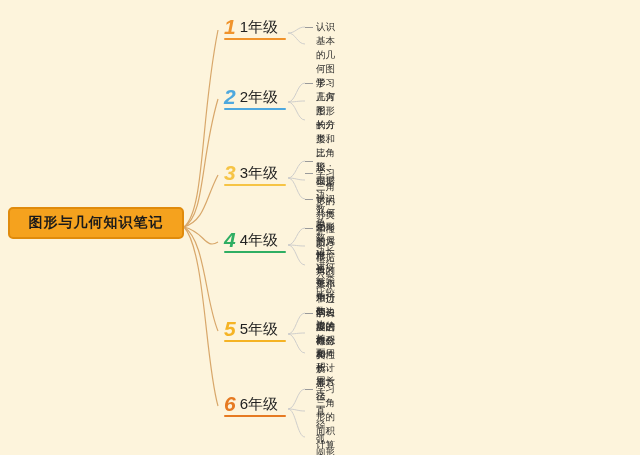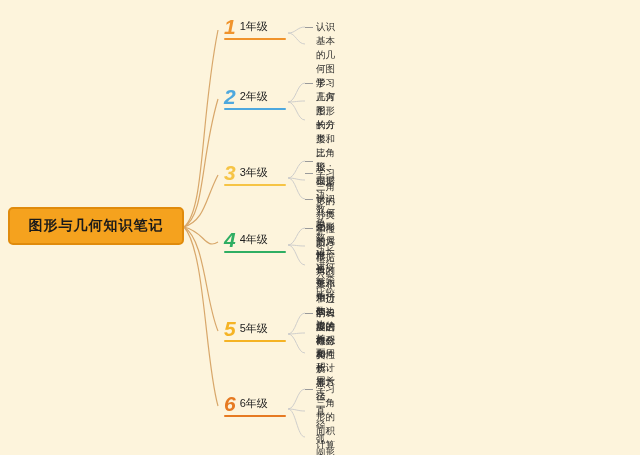--- a/index.html
+++ b/index.html
@@ -27,21 +27,21 @@
     top: 0;
     width: 640px;
     height: 455px;
     pointer-events: none;
   }
   .root-node {
     position: absolute;
     left: 8px;
     top: 207px;
     width: 176px;
-    height: 38px;
+    height: 32px;
     background: #f5a21e;
     border: 2px solid #e08b0c;
     border-radius: 5px;
     display: flex;
     align-items: center;
     justify-content: center;
     box-sizing: border-box;
   }
   .root-node span {
     font-size: 14px;
@@ -59,21 +59,21 @@
     gap: 4px;
     white-space: nowrap;
   }
   .branch-num {
     font-size: 21px;
     font-weight: bold;
     font-style: italic;
     line-height: 1;
   }
   .branch-text {
-    font-size: 11px;
+    font-size: 15px;
     color: #222;
     line-height: 1;
   }
   .branch-underline {
     position: absolute;
     height: 2px;
     width: 62px;
     border-radius: 1px;
   }
   .topics {

